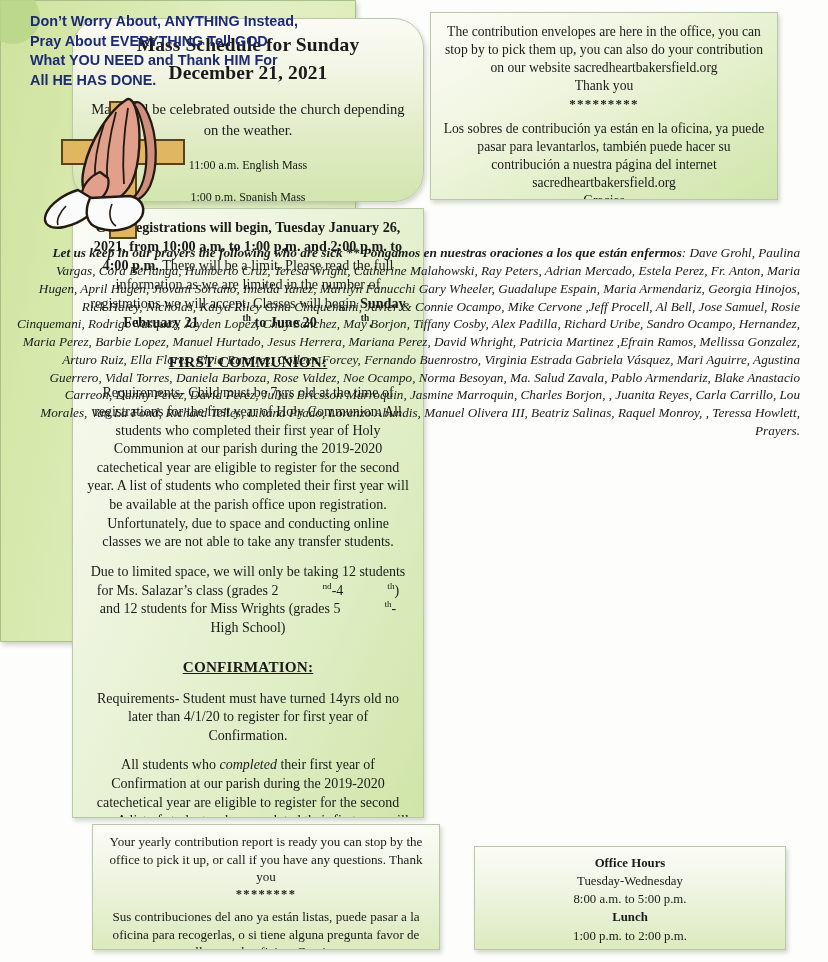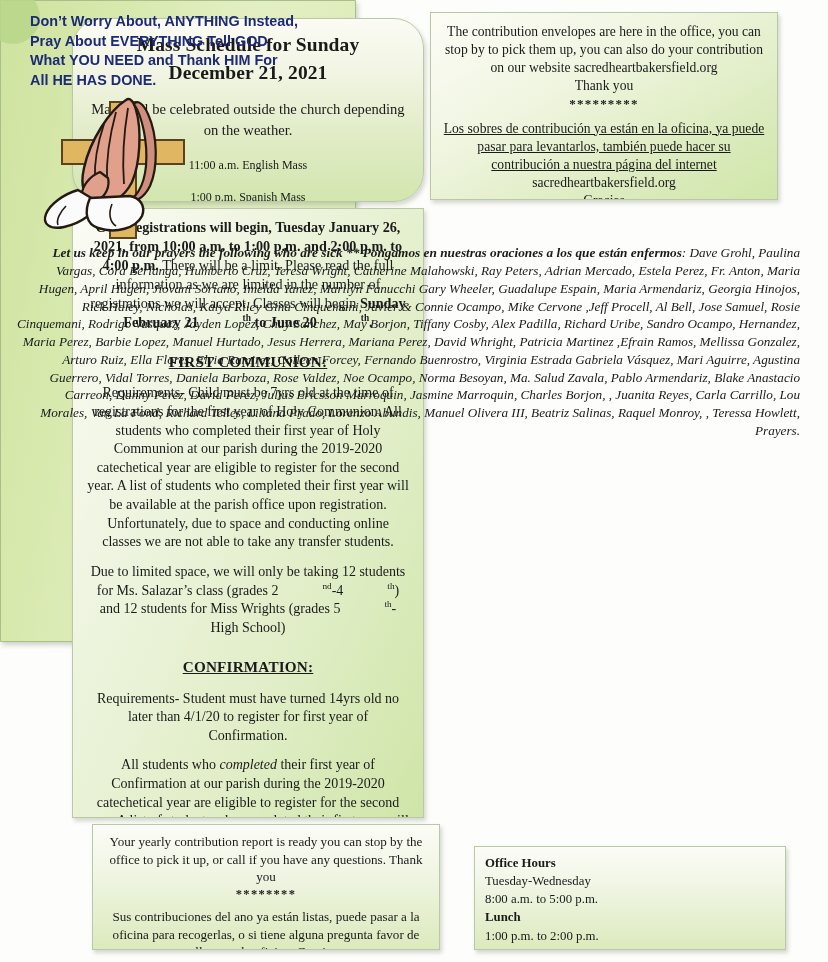--- a/index.html
+++ b/index.html
@@ -72,21 +72,21 @@
     text-align: center;
     padding: 10px 12px 0 12px;
     font-size: 13.6px;
     line-height: 1.33;
   }
   #envelopes .stars {
     letter-spacing: 1.2px;
     font-size: 13px;
     font-weight: bold;
   }
-  #envelopes .es { margin-top: 7px; text-decoration: underline; }
+  #envelopes .es { margin-top: 7px; }
 
   
   #ccd {
     left: 72px; top: 208px; width: 352px; height: 610px;
     padding: 9px 14px 0 14px;
     text-align: center;
     font-size: 14px;
     line-height: 1.33;
   }
   #ccd .lead {
@@ -170,21 +170,21 @@
   #report .stars {
     letter-spacing: 1.3px;
     font-weight: bold;
     font-size: 12.5px;
   }
   #report .es { margin-top: 6px; }
 
   
   #office-hours {
     left: 474px; top: 846px; width: 312px; height: 104px;
-    text-align: left;
+    text-align: center;
     padding: 7px 10px 0 10px;
     font-size: 12.8px;
     line-height: 1.42;
   }
   #office-hours .hdr { font-weight: bold; }
 </style>
 </head>
 <body>
 
 <div class="page">

